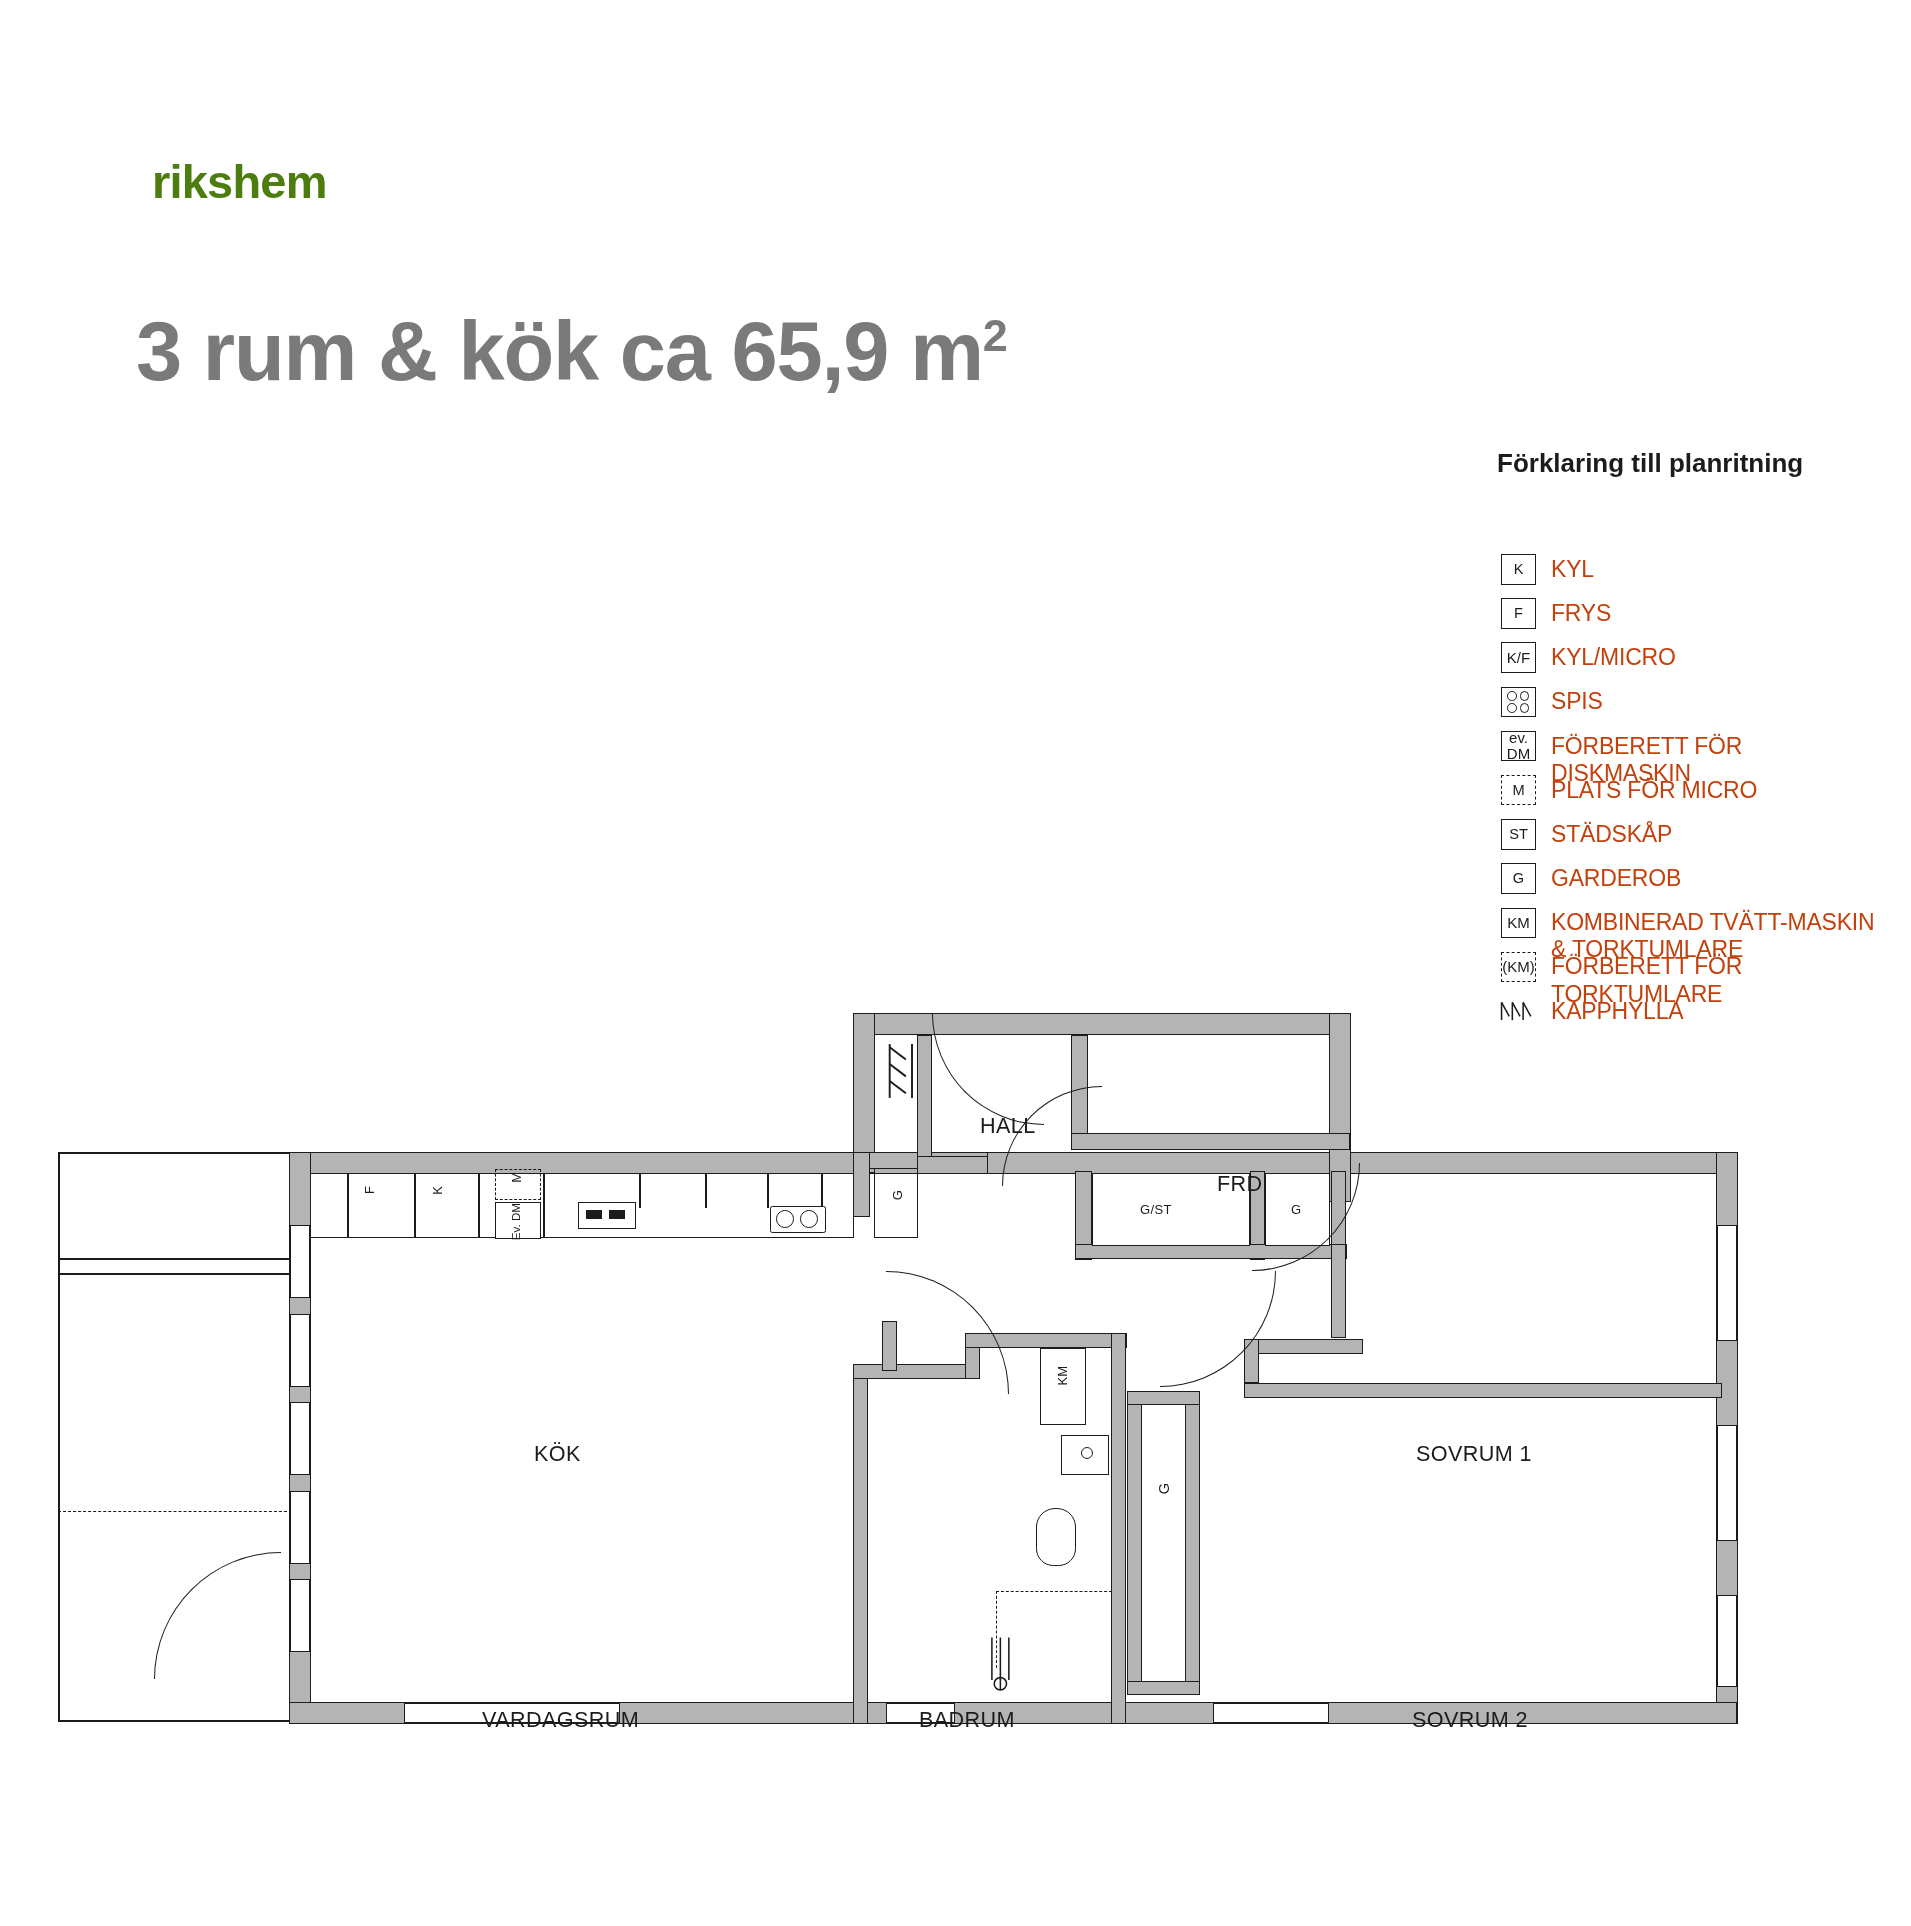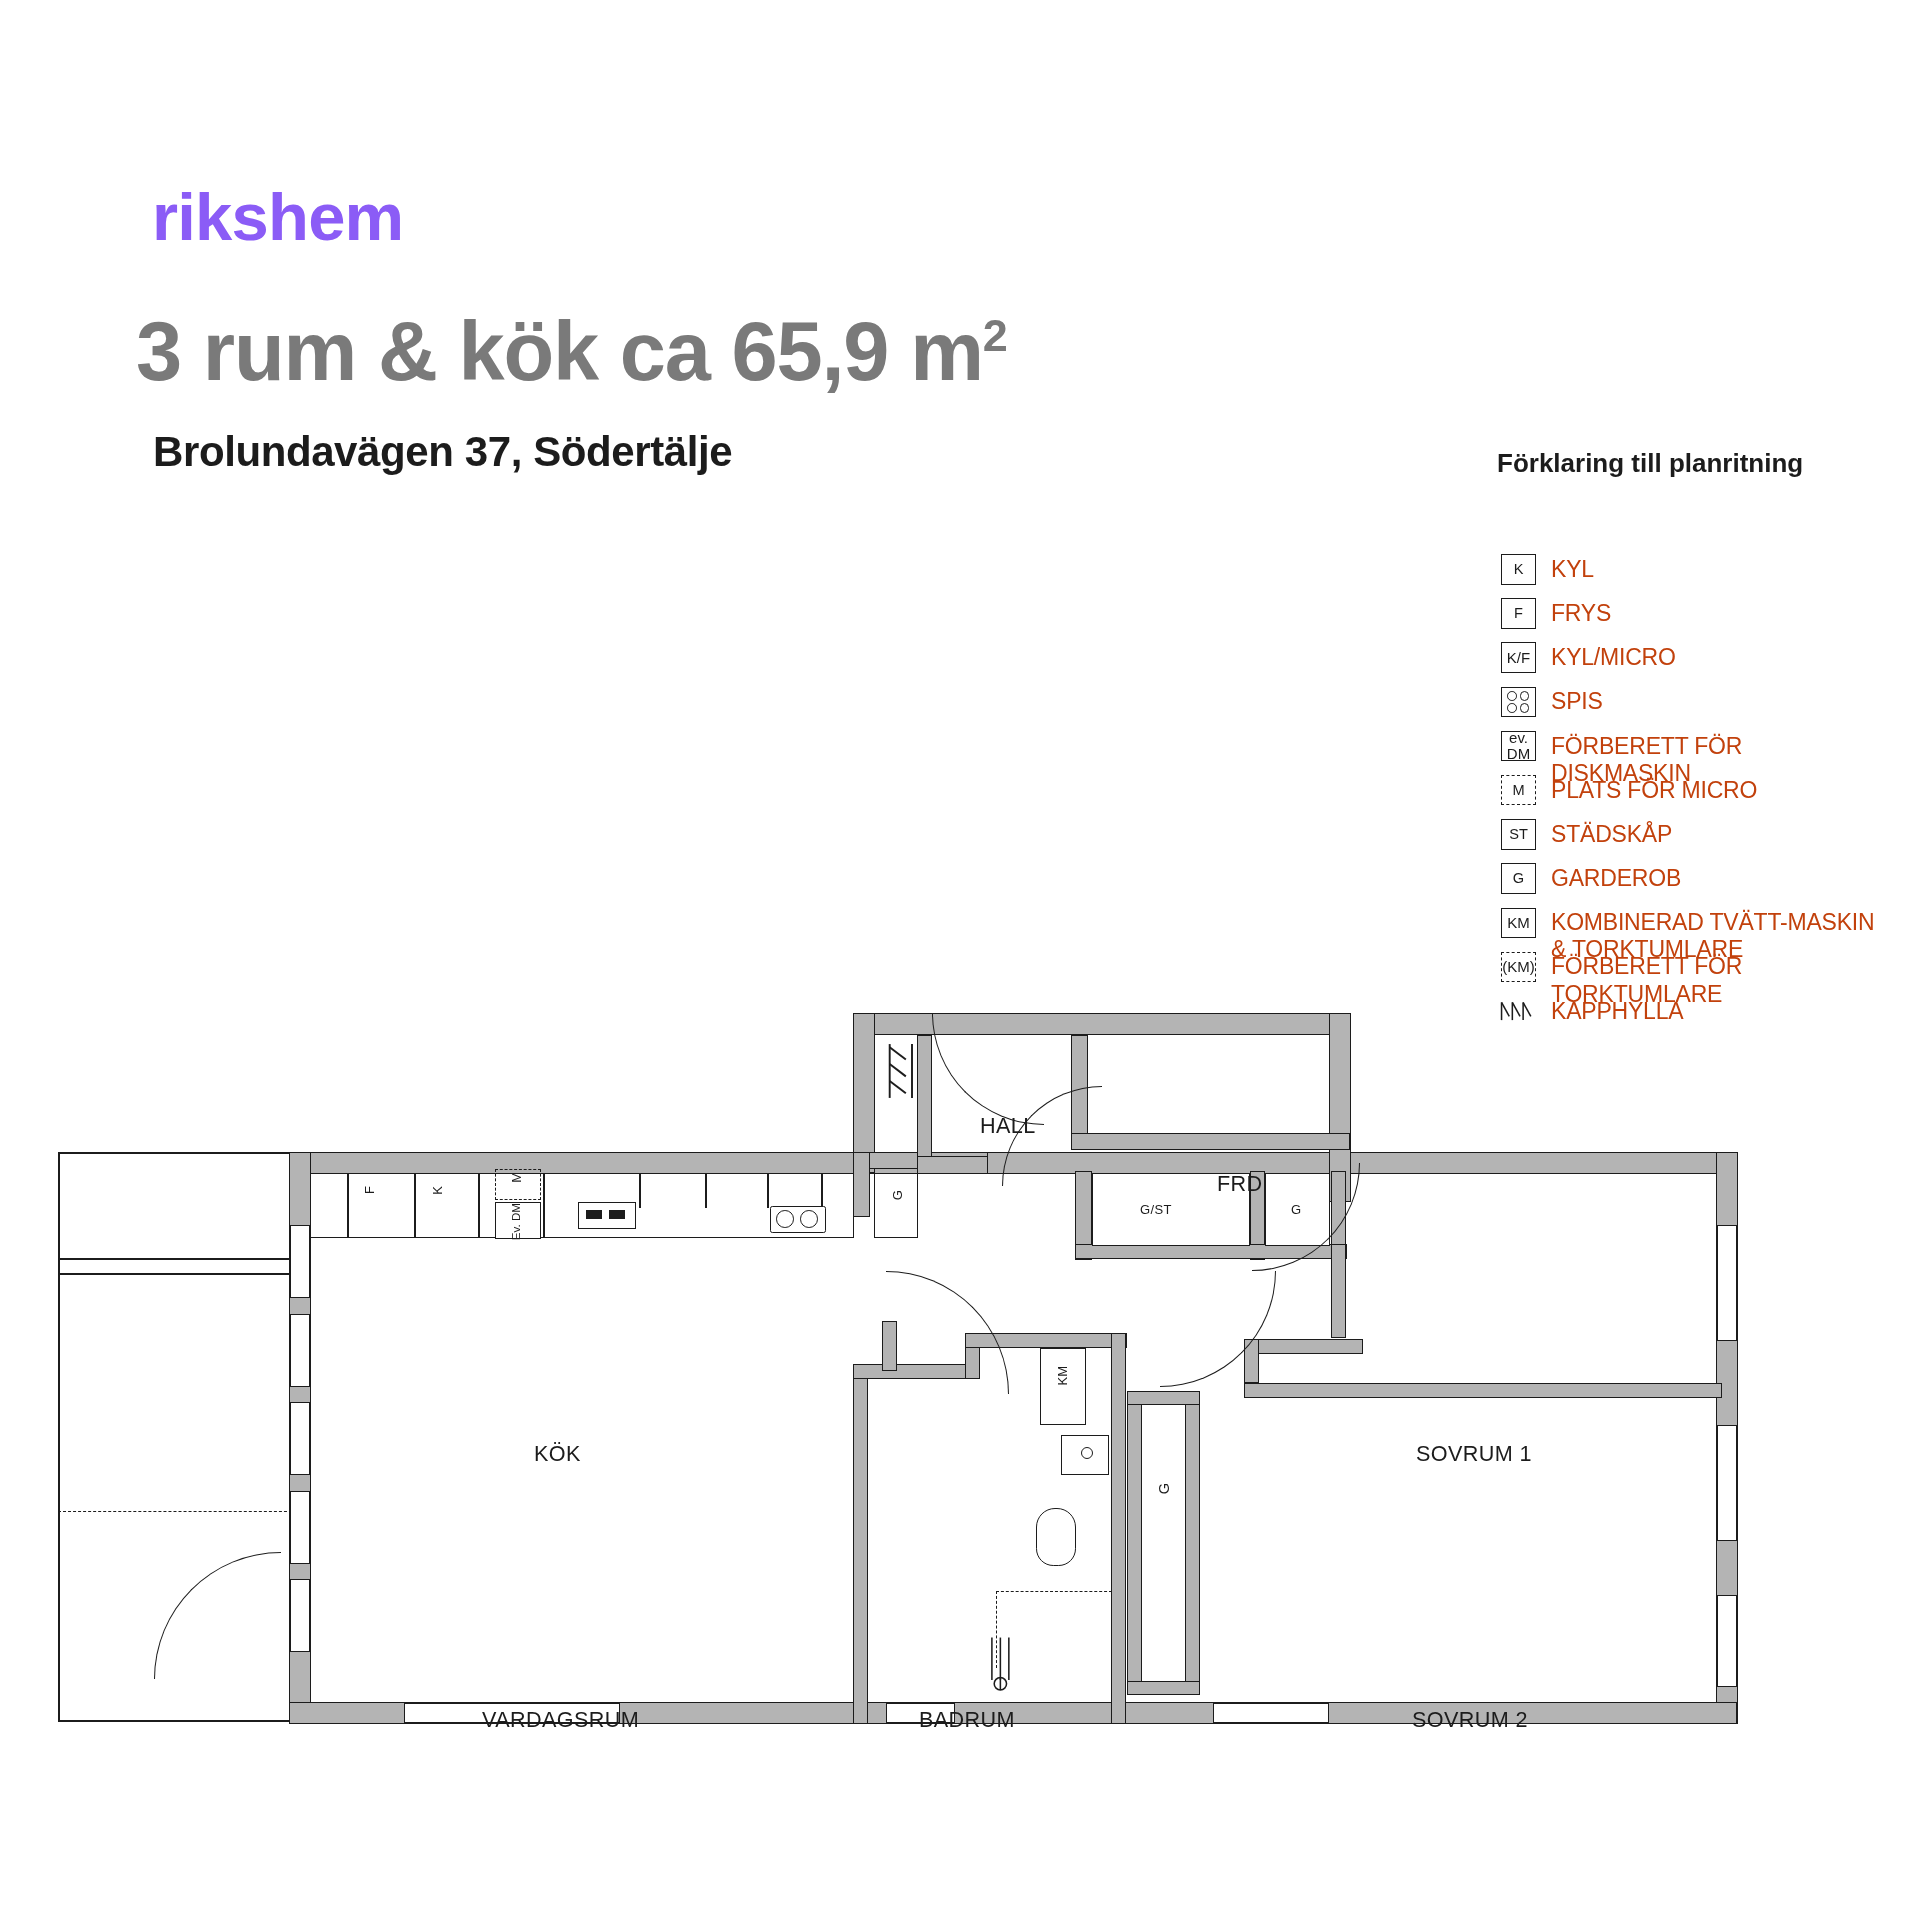--- a/index.html
+++ b/index.html
@@ -1,21 +1,21 @@
 <!DOCTYPE html>
 <html style="font-size:6.2px"><head>
 <meta charset="utf-8">
 <style>
   html,body{margin:0;padding:0;background:#ffffff;}
   body{width:1911px;height:2703px;font-family:"Liberation Sans",sans-serif;color:#1c1c1c;position:relative;overflow:hidden;}
 
   .page{position:absolute;left:0;top:0;width:1911px;height:2703px;}
 
   
-  .brand{position:absolute;left:152px;top:154px;font-size:67px;font-weight:700;letter-spacing:-0.8px;color:#8b5cf6;margin-top:24px;}
+  .brand{position:absolute;left:152px;top:154px;font-size:47px;font-weight:700;letter-spacing:-0.8px;color:#4d7c0f;}
   .title{position:absolute;left:136px;top:304px;font-size:83px;font-weight:700;color:#7a7a7a;letter-spacing:-1.2px;white-space:nowrap;}
   .title sup{font-size:45px;vertical-align:super;line-height:0;}
   .subtitle{position:absolute;left:153px;top:428px;font-size:42px;font-weight:700;color:#1c1c1c;letter-spacing:-0.4px;white-space:nowrap;}
 
   
   .legend-title{position:absolute;left:1497px;top:447px;font-size:26px;font-weight:700;color:#1c1c1c;line-height:1.28;width:347px;}
   .legend{position:absolute;left:1497px;top:555px;width:385px;}
   .leg-row{position:relative;min-height:35px;margin-bottom:9.2px;}
   .leg-sym{position:absolute;left:0;top:0;width:43px;height:28.5px;display:flex;align-items:center;justify-content:center;}
   .leg-box{width:33px;height:28.5px;border:1.2px solid #1c1c1c;display:flex;align-items:center;justify-content:center;font-size:14.6px;line-height:1.05;text-align:center;font-family:"Liberation Sans",sans-serif;}
@@ -43,21 +43,20 @@
 </style>
 </head>
 <body>
 
 <div class="page">
 
   <div class="brand">rikshem</div>
 
   <div class="title"><span>3 rum &amp; kök ca 65,9 m</span><sup>2</sup></div>
 
-  <div class="subtitle">Brolundavägen 37, Södertälje</div>
 
   <div class="legend-title">Förklaring till planritning</div>
 
   <div class="legend">
 
     <div class="leg-row">
       <div class="leg-sym">
           <div class="leg-box">
             <span>K</span>
           </div>

